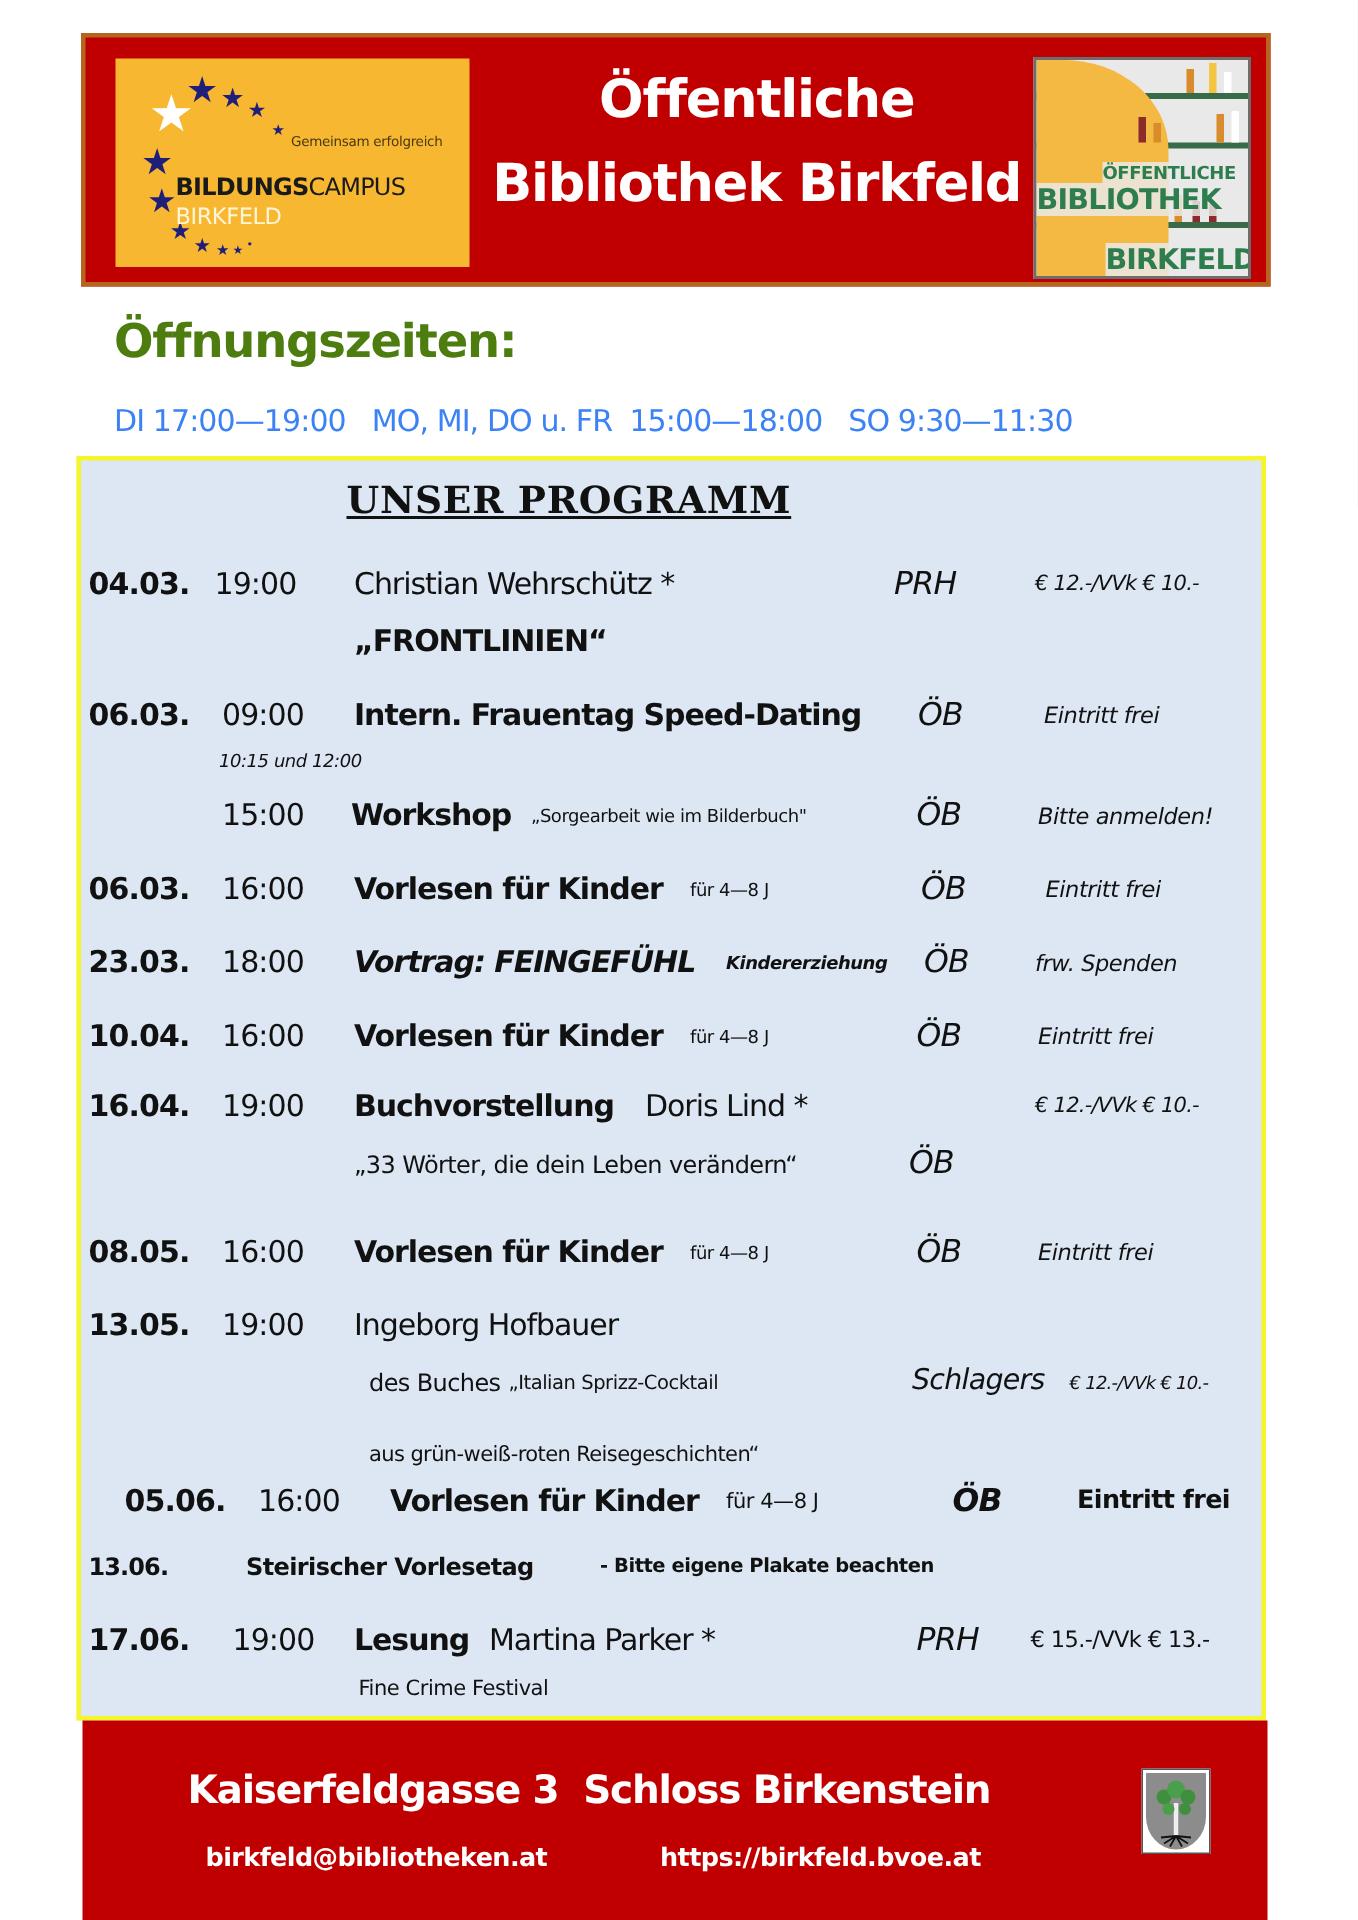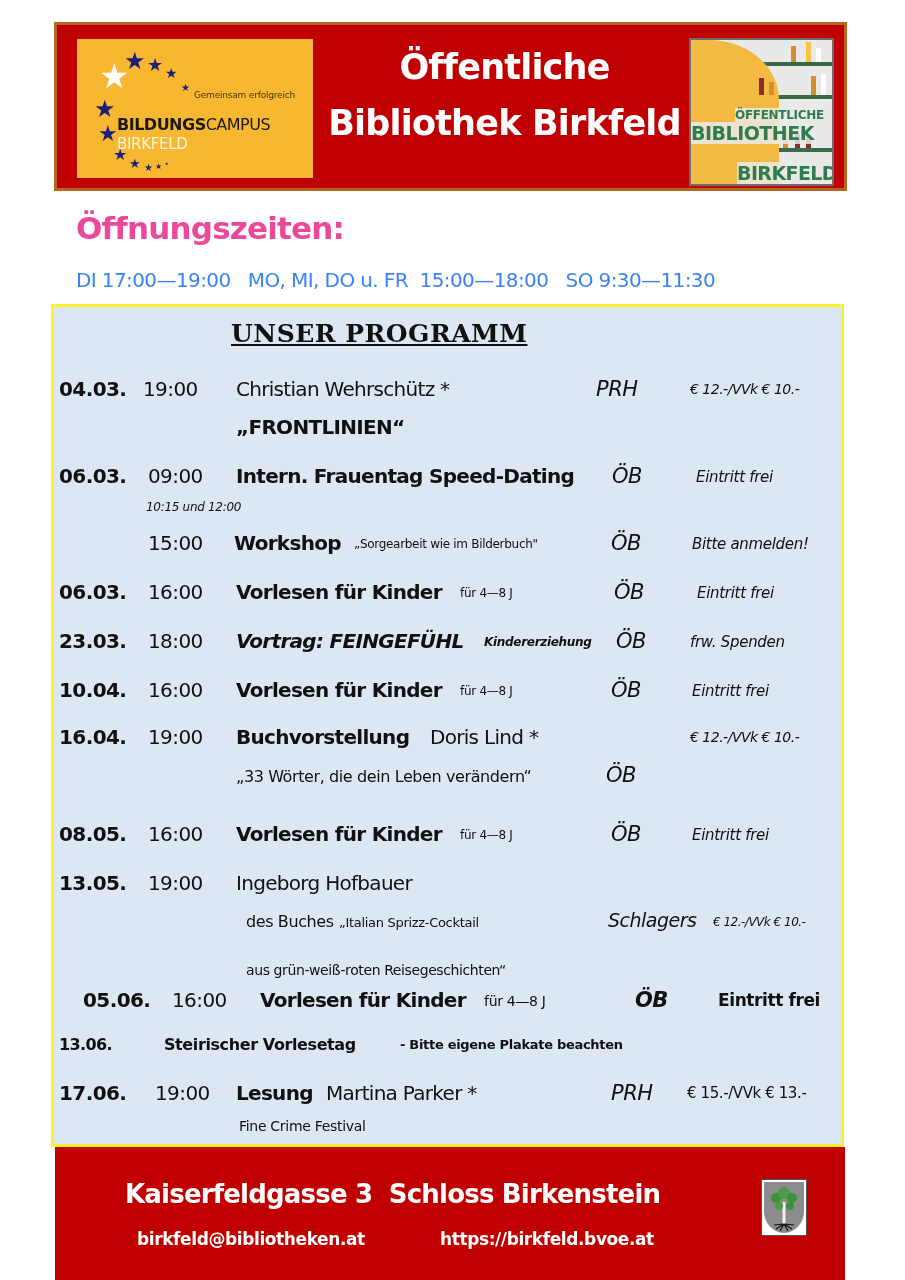--- a/index.html
+++ b/index.html
@@ -50,21 +50,21 @@
     position: absolute; color: #2e7d4f; font-weight: bold; font-family: "DejaVu Sans", sans-serif;
     background: rgba(233,233,233,0.85); white-space: nowrap;
   }
   .logo-library .lt1 { left: 44px; top: 68px; font-size: 12px; letter-spacing: -0.3px; }
   .logo-library .lt2 { left: 0px; top: 82px; font-size: 19px; letter-spacing: -0.5px; }
   .logo-library .lt3 { left: 46px; top: 122px; font-size: 19px; letter-spacing: -0.6px; }
 
   
   .hours-title {
     position: absolute; left: 76px; top: 210px; font-size: 31px; font-weight: bold;
-    color: #ec4899; font-family: "DejaVu Sans", sans-serif; letter-spacing: -0.8px;
+    color: #4d7c0f; font-family: "DejaVu Sans", sans-serif; letter-spacing: -0.8px;
   }
   .hours-line {
     position: absolute; left: 76px; top: 268px; font-size: 20px; color: #3b82f6;
     font-family: "DejaVu Sans", sans-serif; letter-spacing: -0.6px; white-space: pre;
   }
 
   
   .program {
     position: absolute; left: 51px; top: 304px; width: 793px; height: 843px;
     background: #dce7f3; border: 3px solid #f5f52a;

